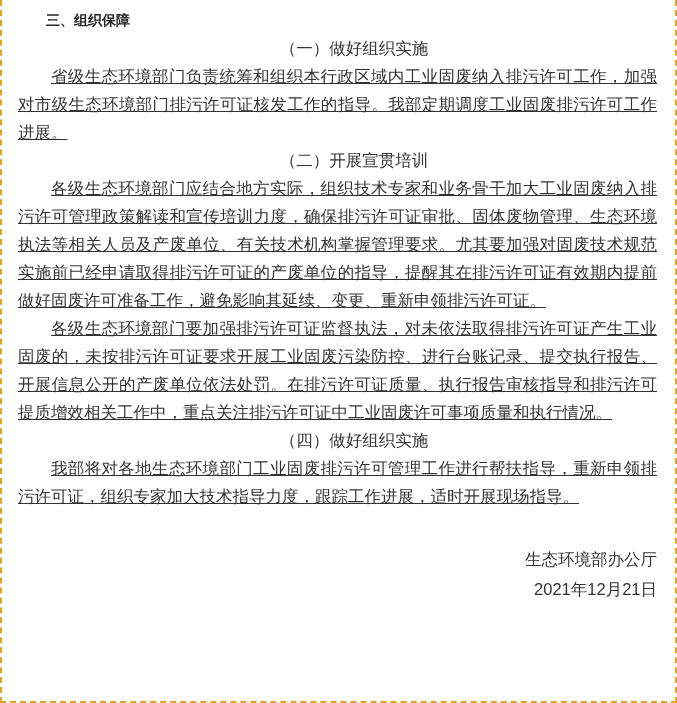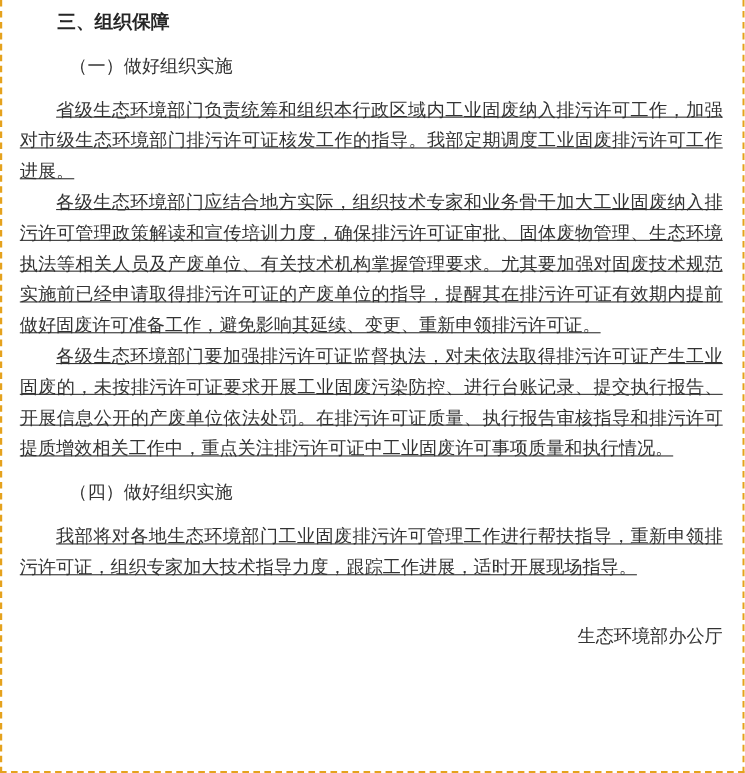--- a/index.html
+++ b/index.html
@@ -26,32 +26,32 @@
     box-sizing: border-box;
     padding: 6px 18px 0 16px;
     color: #333333;
     font-size: 16.5px;
     line-height: 28px;
     text-align: justify;
   }
 
   .section-heading {
     margin: 0;
-    font-size: 17px;
+    font-size: 14px;
     line-height: 28px;
     font-weight: bold;
     color: #262626;
     text-indent: 2em;
     text-align: left;
   }
 
   .sub-heading {
-    margin: 12px;
+    margin: 0;
     text-indent: 2em;
-    text-align: left;
+    text-align: center;
   }
 
   .para {
     margin: 0;
     text-indent: 2em;
     text-align: justify;
     text-decoration: underline;
   }
 
   .signature-block {
@@ -70,25 +70,27 @@
 <body>
 
 <div class="page">
   <div class="doc-body">
 
     <h3 class="section-heading">三、组织保障</h3>
 
     <p class="sub-heading">（一）做好组织实施</p>
     <p class="para">省级生态环境部门负责统筹和组织本行政区域内工业固废纳入排污许可工作，加强对市级生态环境部门排污许可证核发工作的指导。我部定期调度工业固废排污许可工作进展。</p>
 
+    <p class="sub-heading">（二）开展宣贯培训</p>
     <p class="para">各级生态环境部门应结合地方实际，组织技术专家和业务骨干加大工业固废纳入排污许可管理政策解读和宣传培训力度，确保排污许可证审批、固体废物管理、生态环境执法等相关人员及产废单位、有关技术机构掌握管理要求。尤其要加强对固废技术规范实施前已经申请取得排污许可证的产废单位的指导，提醒其在排污许可证有效期内提前做好固废许可准备工作，避免影响其延续、变更、重新申领排污许可证。</p>
 
     <p class="para">各级生态环境部门要加强排污许可证监督执法，对未依法取得排污许可证产生工业固废的，未按排污许可证要求开展工业固废污染防控、进行台账记录、提交执行报告、开展信息公开的产废单位依法处罚。在排污许可证质量、执行报告审核指导和排污许可提质增效相关工作中，重点关注排污许可证中工业固废许可事项质量和执行情况。</p>
 
     <p class="sub-heading">（四）做好组织实施</p>
     <p class="para">我部将对各地生态环境部门工业固废排污许可管理工作进行帮扶指导，重新申领排污许可证，组织专家加大技术指导力度，跟踪工作进展，适时开展现场指导。</p>
 
     <div class="signature-block">
       <p class="signature-line">生态环境部办公厅</p>
+      <p class="date-line">2021年12月21日</p>
     </div>
 
   </div>
 </div>
 
 </body></html>

